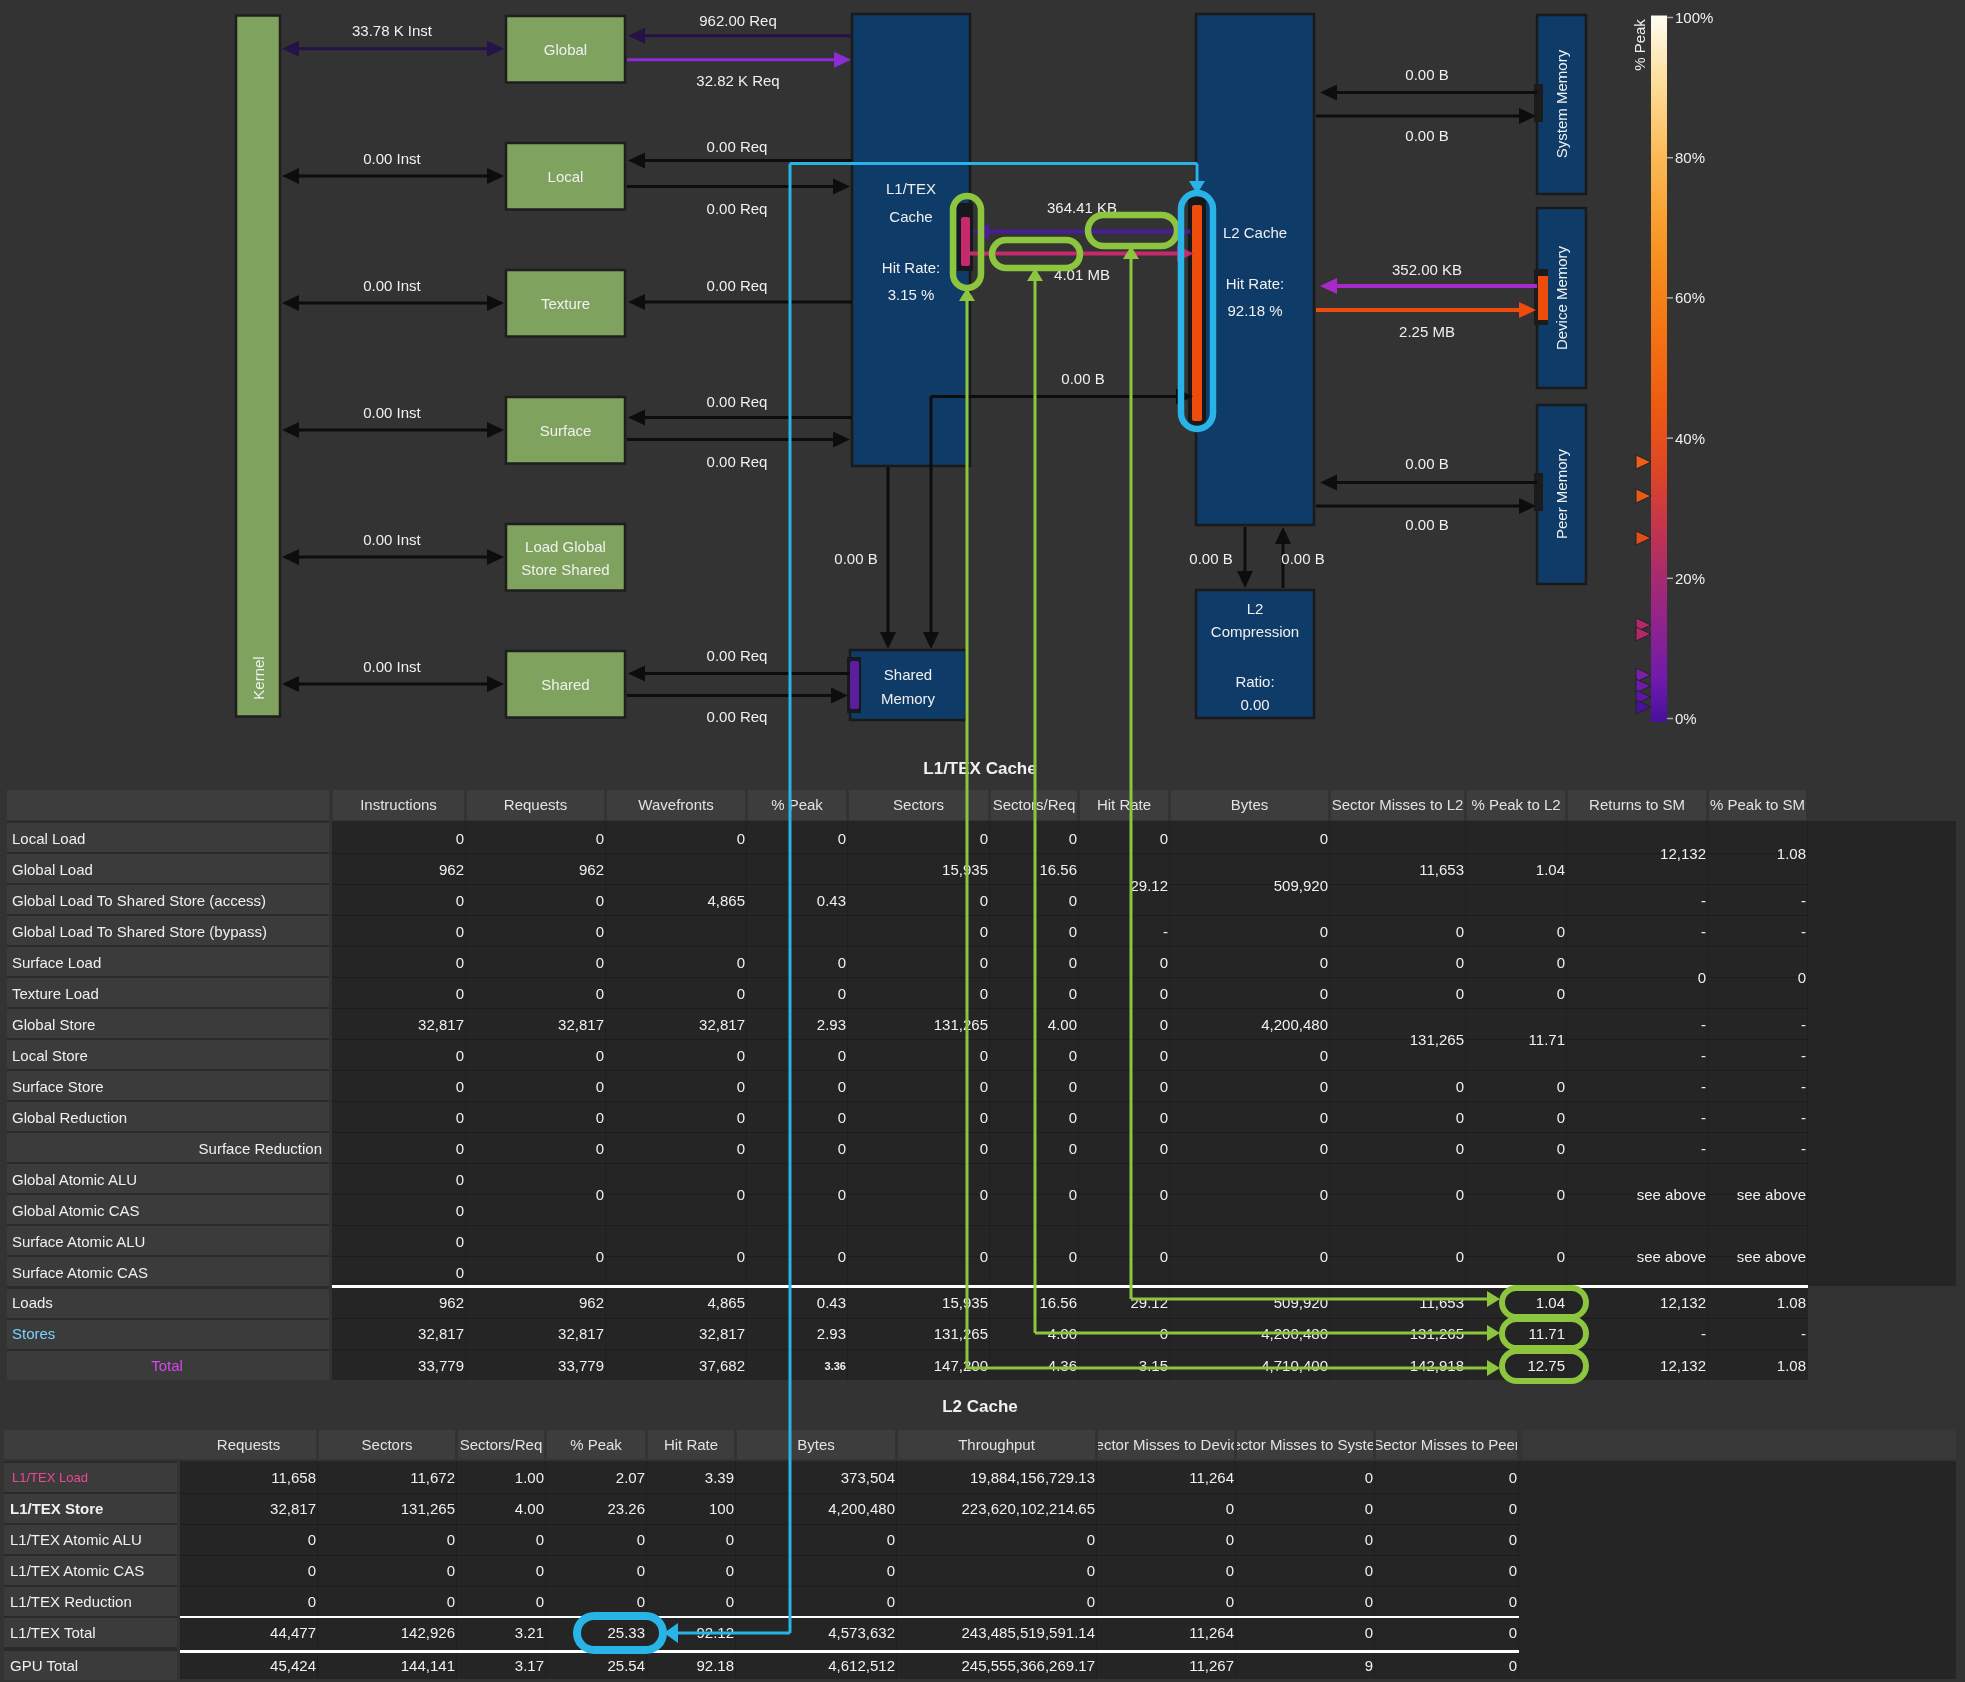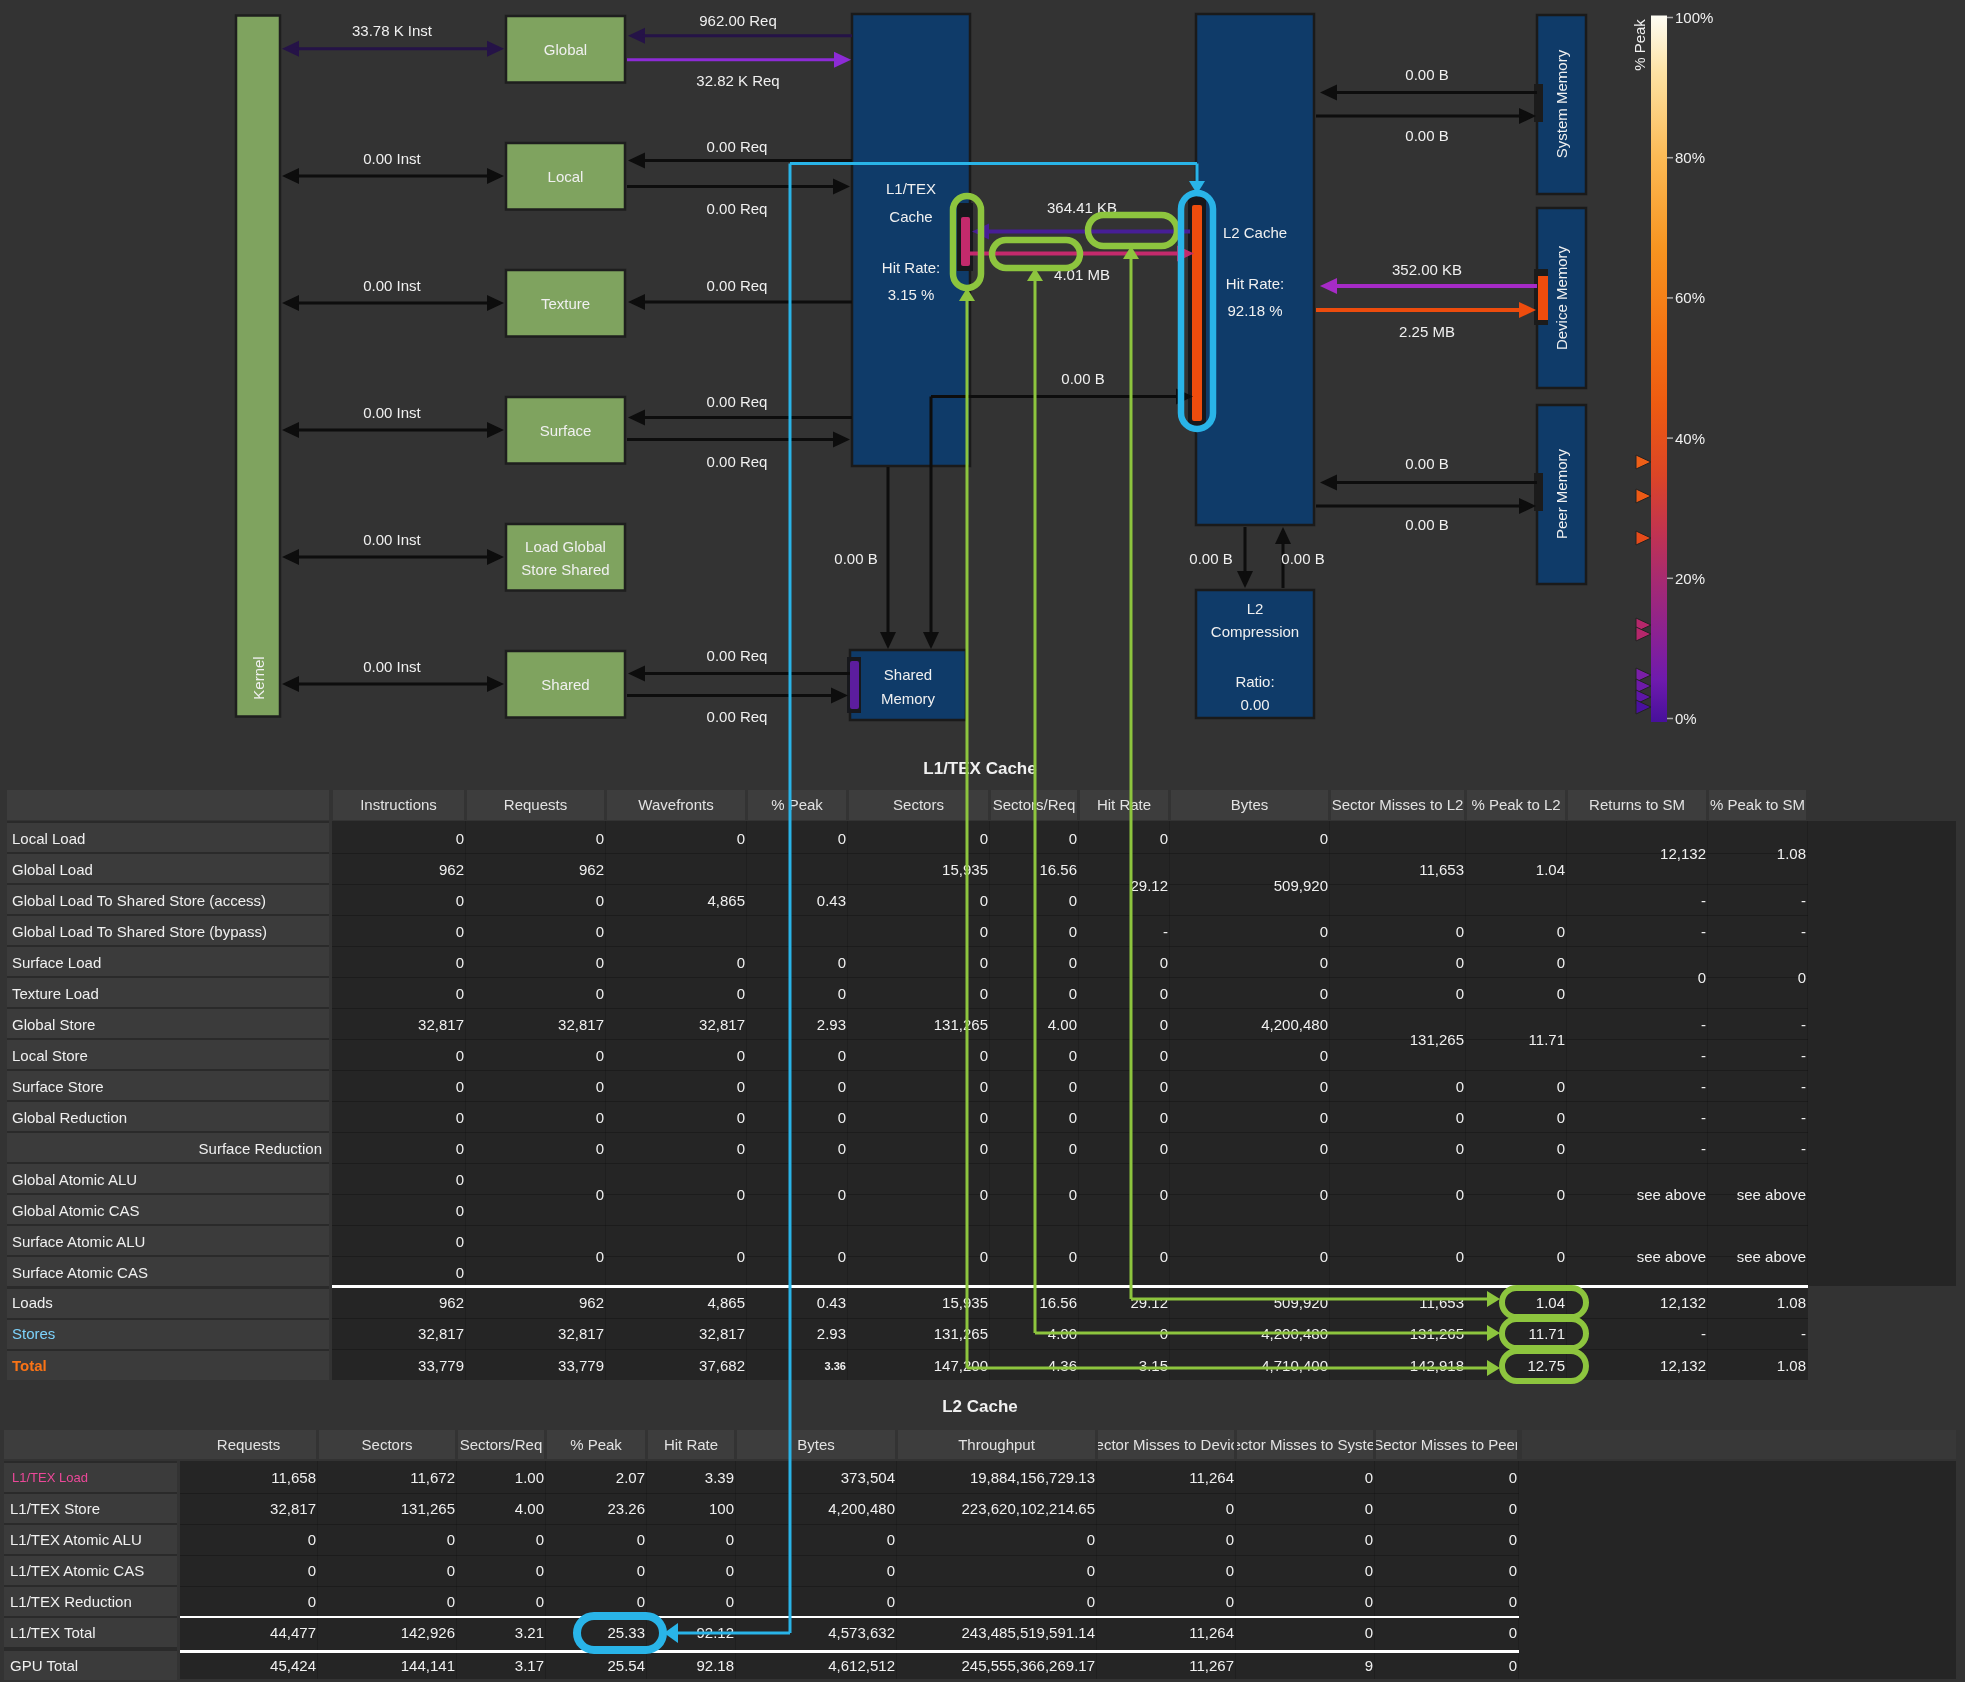--- a/index.html
+++ b/index.html
@@ -115,21 +115,21 @@
 <div style="position:absolute;left:12px;top:1200.5px;width:310px;height:20px;line-height:20px;font-size:15px;color:#f0f0f0;text-align:left;font-weight:normal;white-space:nowrap">Global Atomic CAS</div>
 <div style="position:absolute;left:7px;top:1226px;width:322px;height:29px;background:#3b3b3b"></div>
 <div style="position:absolute;left:12px;top:1231.5px;width:310px;height:20px;line-height:20px;font-size:15px;color:#f0f0f0;text-align:left;font-weight:normal;white-space:nowrap">Surface Atomic ALU</div>
 <div style="position:absolute;left:7px;top:1257px;width:322px;height:29px;background:#3b3b3b"></div>
 <div style="position:absolute;left:12px;top:1262.5px;width:310px;height:20px;line-height:20px;font-size:15px;color:#f0f0f0;text-align:left;font-weight:normal;white-space:nowrap">Surface Atomic CAS</div>
 <div style="position:absolute;left:7px;top:1289px;width:322px;height:29px;background:#3b3b3b"></div>
 <div style="position:absolute;left:12px;top:1293px;width:310px;height:20px;line-height:20px;font-size:15px;color:#f0f0f0;text-align:left;font-weight:normal;white-space:nowrap">Loads</div>
 <div style="position:absolute;left:7px;top:1320px;width:322px;height:29px;background:#3b3b3b"></div>
 <div style="position:absolute;left:12px;top:1324px;width:310px;height:20px;line-height:20px;font-size:15px;color:#7dd3fc;text-align:left;font-weight:normal;white-space:nowrap">Stores</div>
 <div style="position:absolute;left:7px;top:1351px;width:322px;height:29px;background:#3b3b3b"></div>
-<div style="position:absolute;left:12px;top:1355.5px;width:310px;height:20px;line-height:20px;font-size:15px;color:#f97316;text-align:left;font-weight:bold;white-space:nowrap">Total</div>
+<div style="position:absolute;left:12px;top:1355.5px;width:310px;height:20px;line-height:20px;font-size:15px;color:#d946ef;text-align:center;font-weight:normal;white-space:nowrap">Total</div>
 <div style="position:absolute;left:332px;top:1285px;width:1476px;height:2.5px;background:#ffffff"></div>
 <div style="position:absolute;left:332px;top:828.5px;width:132px;height:20px;line-height:20px;font-size:15px;color:#f0f0f0;text-align:right;font-weight:normal;white-space:nowrap">0</div>
 <div style="position:absolute;left:332px;top:859.5px;width:132px;height:20px;line-height:20px;font-size:15px;color:#f0f0f0;text-align:right;font-weight:normal;white-space:nowrap">962</div>
 <div style="position:absolute;left:332px;top:890.5px;width:132px;height:20px;line-height:20px;font-size:15px;color:#f0f0f0;text-align:right;font-weight:normal;white-space:nowrap">0</div>
 <div style="position:absolute;left:332px;top:921.5px;width:132px;height:20px;line-height:20px;font-size:15px;color:#f0f0f0;text-align:right;font-weight:normal;white-space:nowrap">0</div>
 <div style="position:absolute;left:332px;top:952.5px;width:132px;height:20px;line-height:20px;font-size:15px;color:#f0f0f0;text-align:right;font-weight:normal;white-space:nowrap">0</div>
 <div style="position:absolute;left:332px;top:983.5px;width:132px;height:20px;line-height:20px;font-size:15px;color:#f0f0f0;text-align:right;font-weight:normal;white-space:nowrap">0</div>
 <div style="position:absolute;left:332px;top:1014.5px;width:132px;height:20px;line-height:20px;font-size:15px;color:#f0f0f0;text-align:right;font-weight:normal;white-space:nowrap">32,817</div>
 <div style="position:absolute;left:332px;top:1045.5px;width:132px;height:20px;line-height:20px;font-size:15px;color:#f0f0f0;text-align:right;font-weight:normal;white-space:nowrap">0</div>
 <div style="position:absolute;left:332px;top:1076.5px;width:132px;height:20px;line-height:20px;font-size:15px;color:#f0f0f0;text-align:right;font-weight:normal;white-space:nowrap">0</div>
@@ -357,21 +357,21 @@
 <div style="position:absolute;left:1374px;top:1461px;width:1px;height:218px;background:#1f1f1f"></div>
 <div style="position:absolute;left:1518px;top:1461px;width:1px;height:218px;background:#1f1f1f"></div>
 <div style="position:absolute;left:180px;top:1493px;width:1339px;height:1px;background:rgba(0,0,0,0.22)"></div>
 <div style="position:absolute;left:180px;top:1524px;width:1339px;height:1px;background:rgba(0,0,0,0.22)"></div>
 <div style="position:absolute;left:180px;top:1555px;width:1339px;height:1px;background:rgba(0,0,0,0.22)"></div>
 <div style="position:absolute;left:180px;top:1586px;width:1339px;height:1px;background:rgba(0,0,0,0.22)"></div>
 <div style="position:absolute;left:4px;top:1461px;width:173px;height:219px;background:#2a2a2a"></div>
 <div style="position:absolute;left:4px;top:1463px;width:173px;height:29px;background:#3b3b3b"></div>
 <div style="position:absolute;left:12px;top:1467.5px;width:160px;height:20px;line-height:20px;font-size:13px;color:#ec4899;text-align:left;font-weight:normal;white-space:nowrap">L1/TEX Load</div>
 <div style="position:absolute;left:4px;top:1494px;width:173px;height:29px;background:#3b3b3b"></div>
-<div style="position:absolute;left:10px;top:1498.5px;width:160px;height:20px;line-height:20px;font-size:15px;color:#f0f0f0;text-align:left;font-weight:normal;white-space:nowrap">L1/TEX Store</div>
+<div style="position:absolute;left:10px;top:1498.5px;width:160px;height:20px;line-height:20px;font-size:15px;color:#f0f0f0;text-align:left;font-weight:bold;white-space:nowrap">L1/TEX Store</div>
 <div style="position:absolute;left:4px;top:1525px;width:173px;height:29px;background:#3b3b3b"></div>
 <div style="position:absolute;left:10px;top:1529.5px;width:160px;height:20px;line-height:20px;font-size:15px;color:#f0f0f0;text-align:left;font-weight:normal;white-space:nowrap">L1/TEX Atomic ALU</div>
 <div style="position:absolute;left:4px;top:1556px;width:173px;height:29px;background:#3b3b3b"></div>
 <div style="position:absolute;left:10px;top:1560.5px;width:160px;height:20px;line-height:20px;font-size:15px;color:#f0f0f0;text-align:left;font-weight:normal;white-space:nowrap">L1/TEX Atomic CAS</div>
 <div style="position:absolute;left:4px;top:1587px;width:173px;height:29px;background:#3b3b3b"></div>
 <div style="position:absolute;left:10px;top:1591.5px;width:160px;height:20px;line-height:20px;font-size:15px;color:#f0f0f0;text-align:left;font-weight:normal;white-space:nowrap">L1/TEX Reduction</div>
 <div style="position:absolute;left:4px;top:1618px;width:173px;height:29px;background:#3b3b3b"></div>
 <div style="position:absolute;left:10px;top:1623px;width:160px;height:20px;line-height:20px;font-size:15px;color:#f0f0f0;text-align:left;font-weight:normal;white-space:nowrap">L1/TEX Total</div>
 <div style="position:absolute;left:4px;top:1651px;width:173px;height:29px;background:#3b3b3b"></div>
 <div style="position:absolute;left:10px;top:1656px;width:160px;height:20px;line-height:20px;font-size:15px;color:#f0f0f0;text-align:left;font-weight:normal;white-space:nowrap">GPU Total</div>

